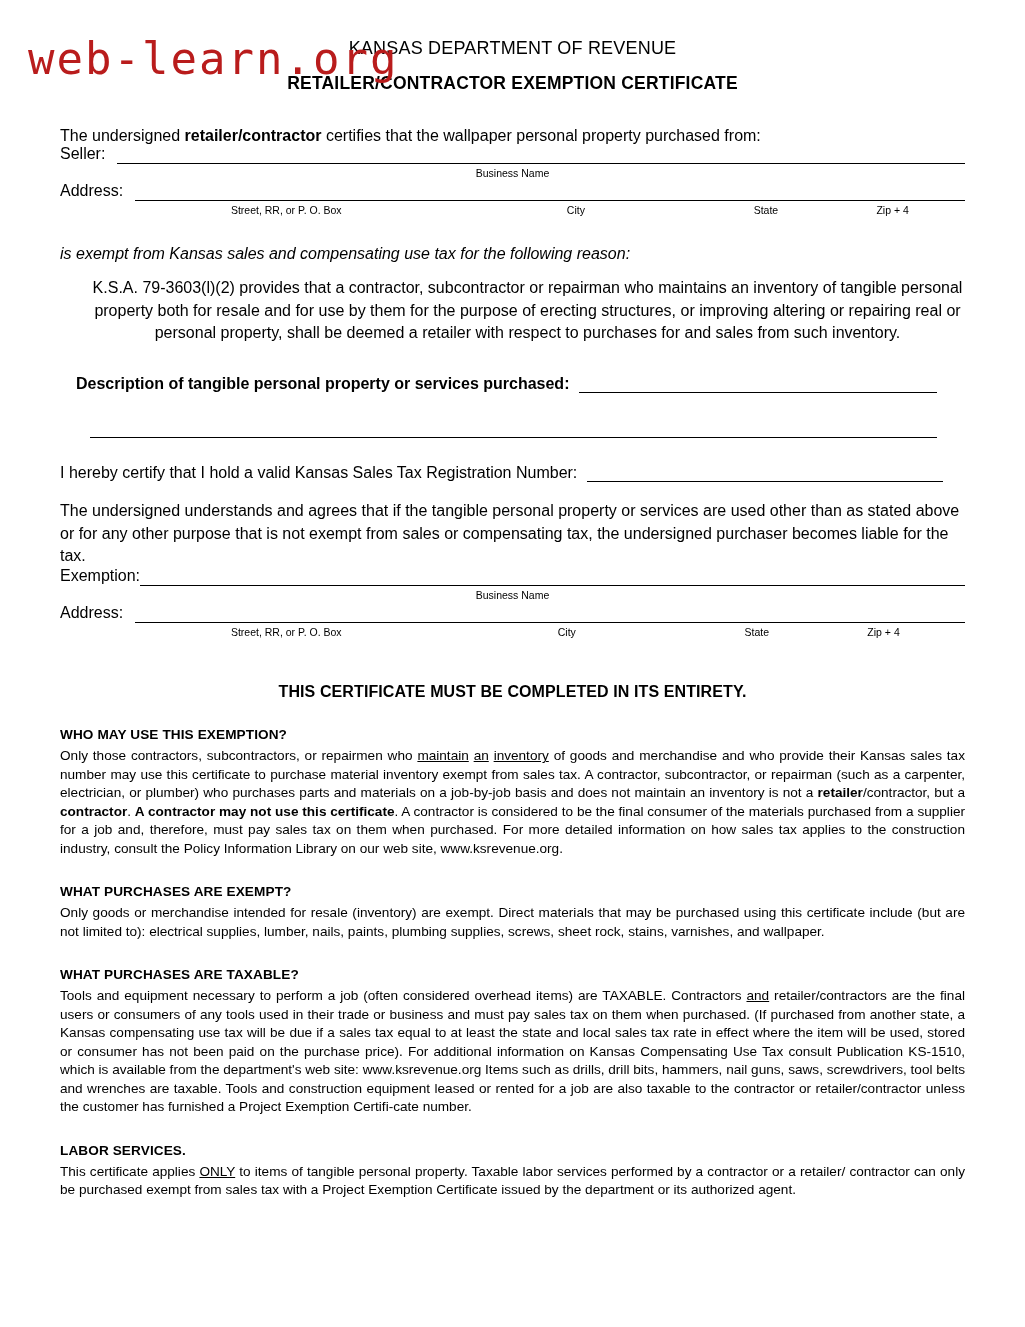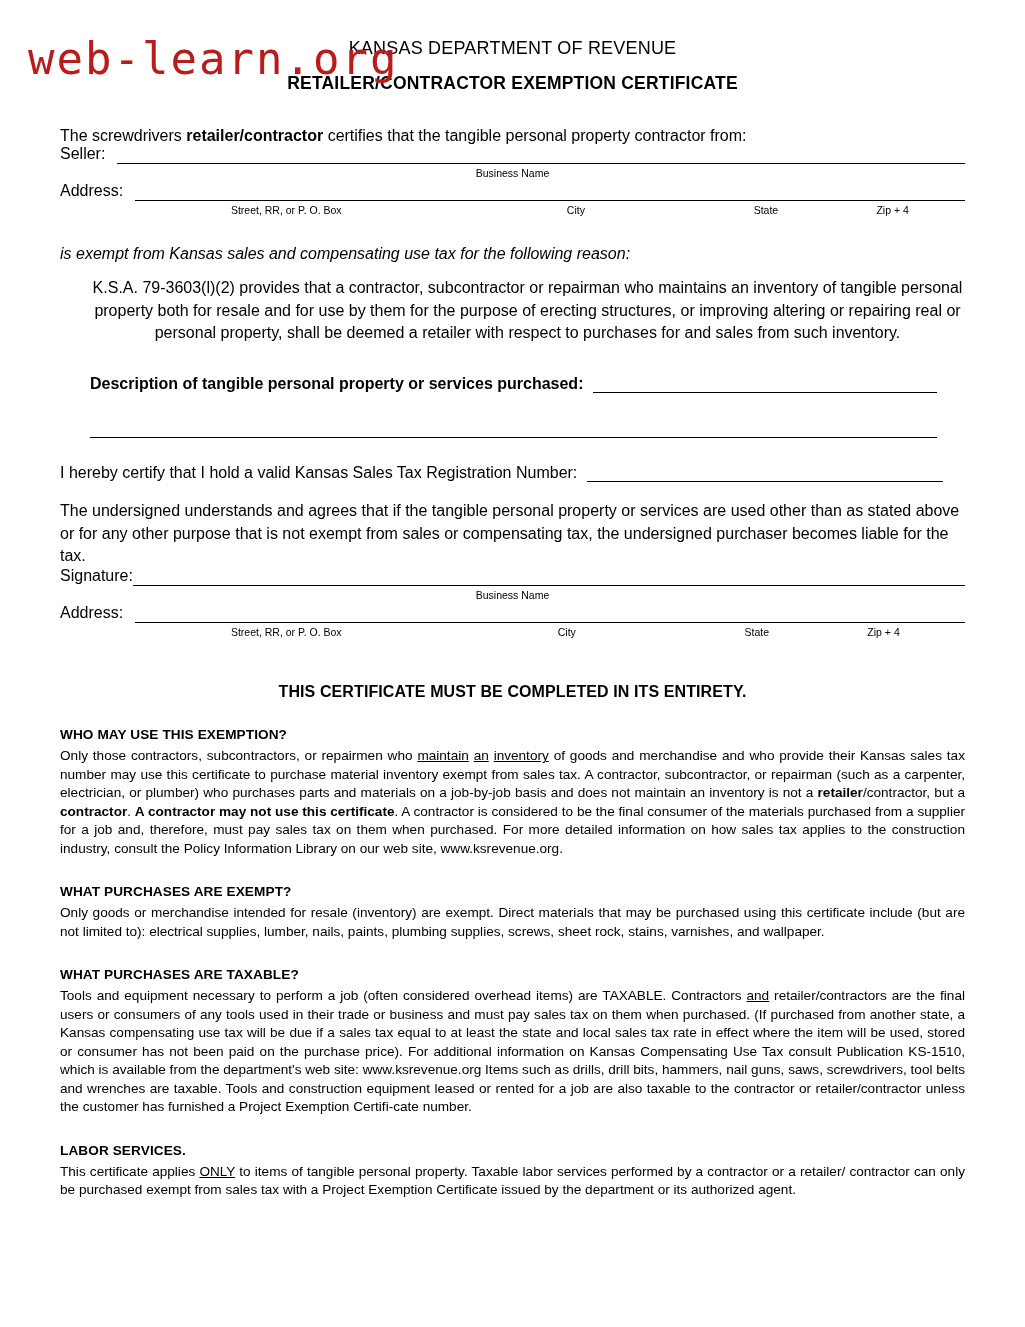--- a/index.html
+++ b/index.html
@@ -97,21 +97,21 @@
   .ksa {
     font-size: 16px;
     line-height: 1.42;
     margin: 14px 0 0 30px;
     text-align: center;
   }
 
   .desc-row {
     display: flex;
     align-items: flex-end;
-    margin: 30px 0 0 30px;
+    margin: 30px 0 0 16px;
   }
   .desc-row .lbl {
     font-size: 16px;
     font-weight: bold;
     white-space: nowrap;
   }
   .desc-row .rule { margin-left: 10px; margin-right: 28px; }
 
   .desc-blank {
     margin: 28px 28px 0 30px;
@@ -175,21 +175,21 @@
 
 <div id="page">
 
   <div class="watermark">web-learn.org</div>
 
   <div class="content">
 
     <div class="agency">KANSAS DEPARTMENT OF REVENUE</div>
     <div class="doc-title">RETAILER/CONTRACTOR EXEMPTION CERTIFICATE</div>
 
-    <div class="intro"><span>The screwdrivers </span><b>retailer/contractor</b><span> certifies that the tangible personal property contractor from:</span></div>
+    <div class="intro"><span>The undersigned </span><b>retailer/contractor</b><span> certifies that the wallpaper personal property purchased from:</span></div>
 
     <div class="field-row">
       <span class="field-label">Seller:</span>
       <span class="rule gap-left"></span>
     </div>
     <div class="caption-row">
       <span class="caption" style="left:50%;">Business Name</span>
     </div>
 
     <div class="field-row">
@@ -214,21 +214,21 @@
     <div class="desc-blank"></div>
 
     <div class="certify-row">
       <span class="lbl">I hereby certify that I hold a valid Kansas Sales Tax Registration Number:</span>
       <span class="rule"></span>
     </div>
 
     <div class="agreement">The undersigned understands and agrees that if the tangible personal property or services are used other than as stated above or for any other purpose that is not exempt from sales or compensating tax, the undersigned purchaser becomes liable for the tax.</div>
 
     <div class="field-row">
-      <span class="field-label">Signature:</span>
+      <span class="field-label">Exemption:</span>
       <span class="rule"></span>
     </div>
     <div class="caption-row">
       <span class="caption" style="left:50%;">Business Name</span>
     </div>
 
     <div class="field-row">
       <span class="field-label">Address:</span>
       <span class="rule gap-left"></span>
     </div>

